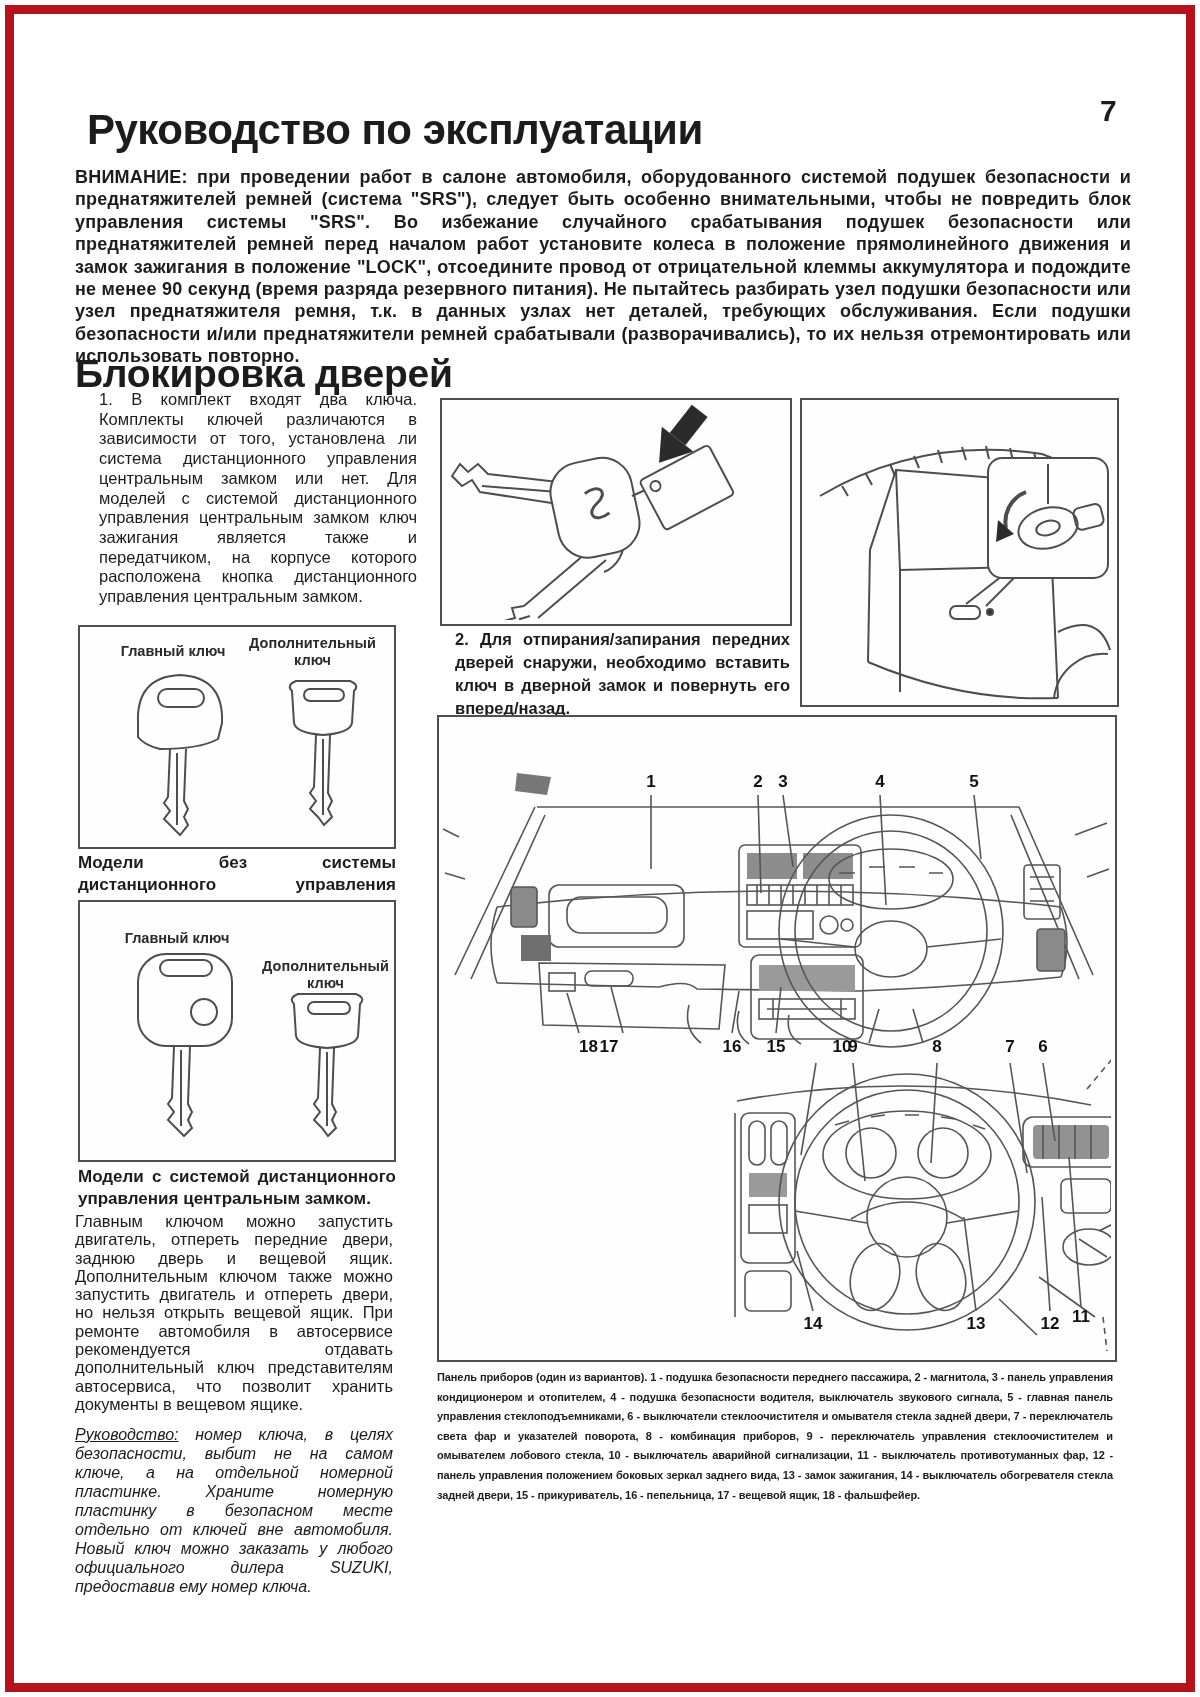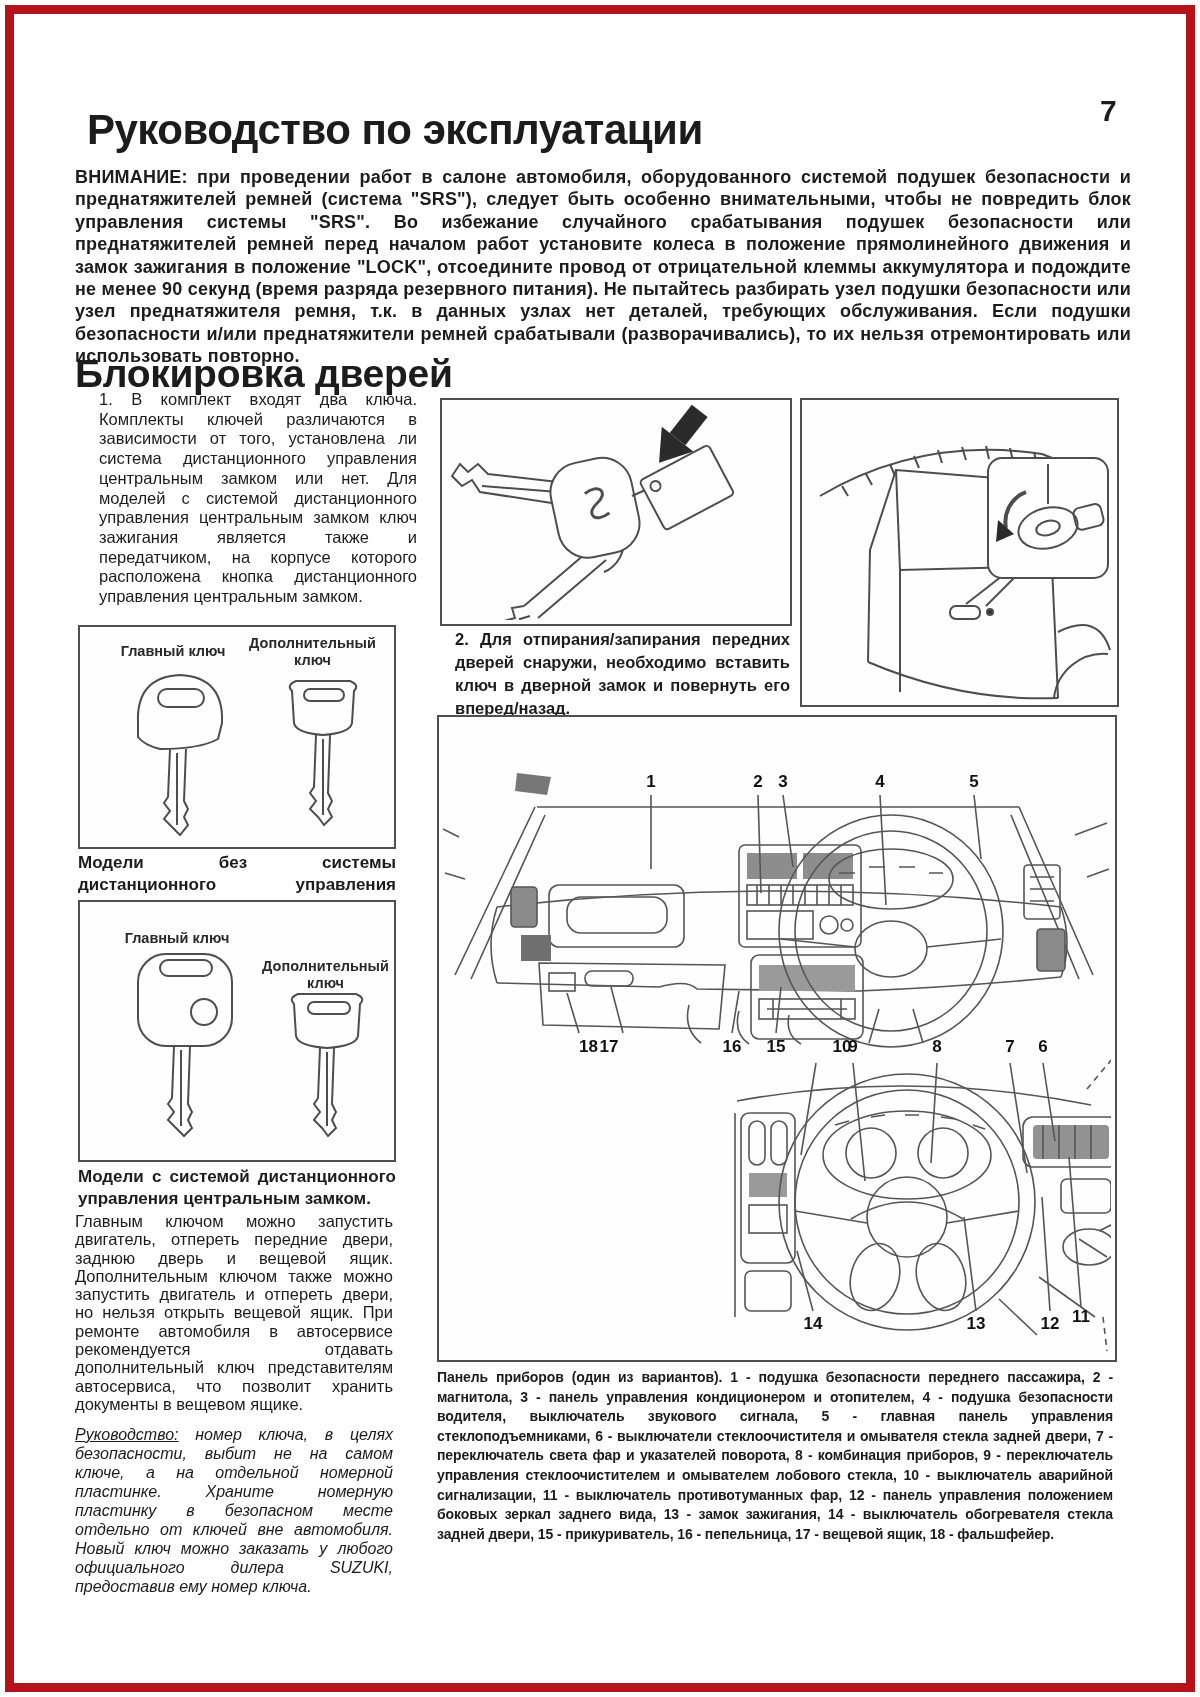--- a/index.html
+++ b/index.html
@@ -14,21 +14,21 @@
   .title{font-size:42px;font-weight:bold;letter-spacing:-0.5px;white-space:nowrap;}
   .warning{font-size:18px;font-weight:bold;line-height:22.4px;text-align:justify;letter-spacing:0.2px;}
   .h2{font-size:39px;font-weight:bold;letter-spacing:-0.3px;white-space:nowrap;}
   .body-txt{font-size:16.5px;line-height:19.7px;text-align:justify;margin-left:24px;}
   .body-txt2{font-size:16.5px;line-height:18.3px;text-align:justify;}
   .note{font-size:16px;line-height:19px;font-style:italic;text-align:justify;}
   .note u{text-decoration:underline;}
   .figbox{border:2px solid #4f4f4f;background:#fefefe;}
   .figcap{font-size:17px;font-weight:bold;line-height:21.5px;text-align:justify;}
   .step2{font-size:16.5px;font-weight:bold;line-height:23px;text-align:justify;}
-  .bigcap{font-size:14px;font-weight:bold;line-height:19.6px;text-align:justify;letter-spacing:-0.1px;}
+  .bigcap{font-size:11px;font-weight:bold;line-height:19.6px;text-align:justify;letter-spacing:-0.1px;}
   .keylabel{font-size:14.5px;font-weight:bold;color:#2a2a2a;text-align:center;line-height:17px;}
   .callout{font-size:17px;font-weight:bold;width:26px;text-align:center;color:#111;}
   svg{display:block;}
 </style>
 </head>
 <body>
 
 <div class="frame" style="border-color: rgb(181, 18, 27);"></div>
 
 <div class="abs pagenum" style="left:1100px;top:94px;">7</div>

